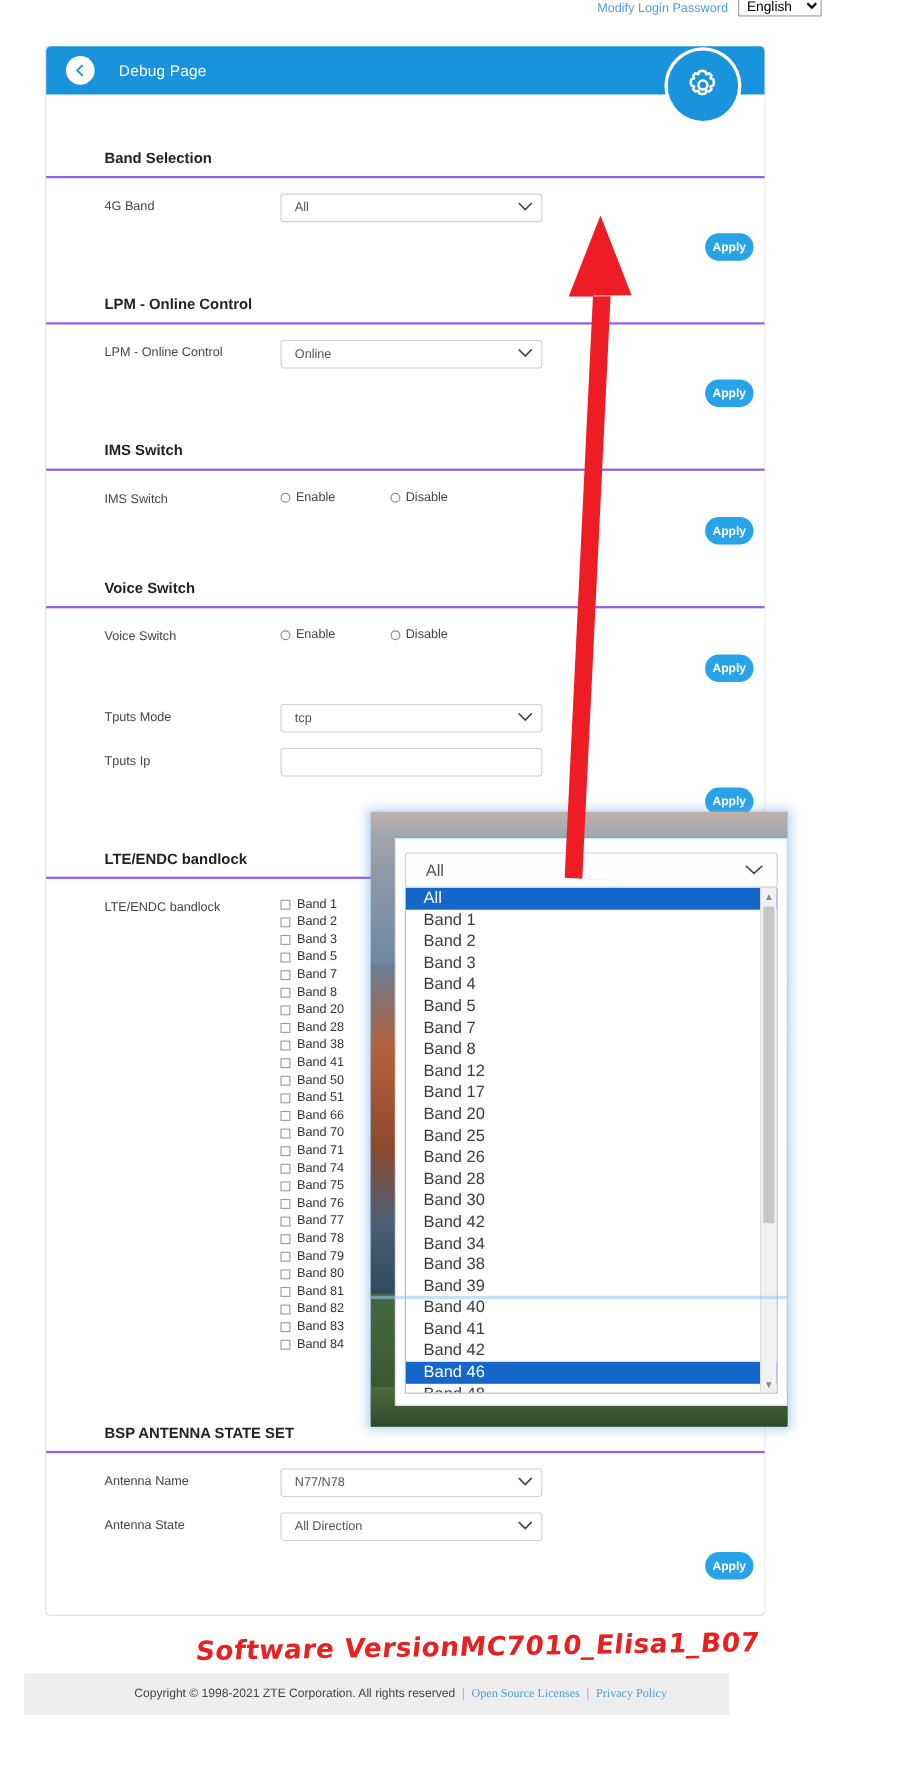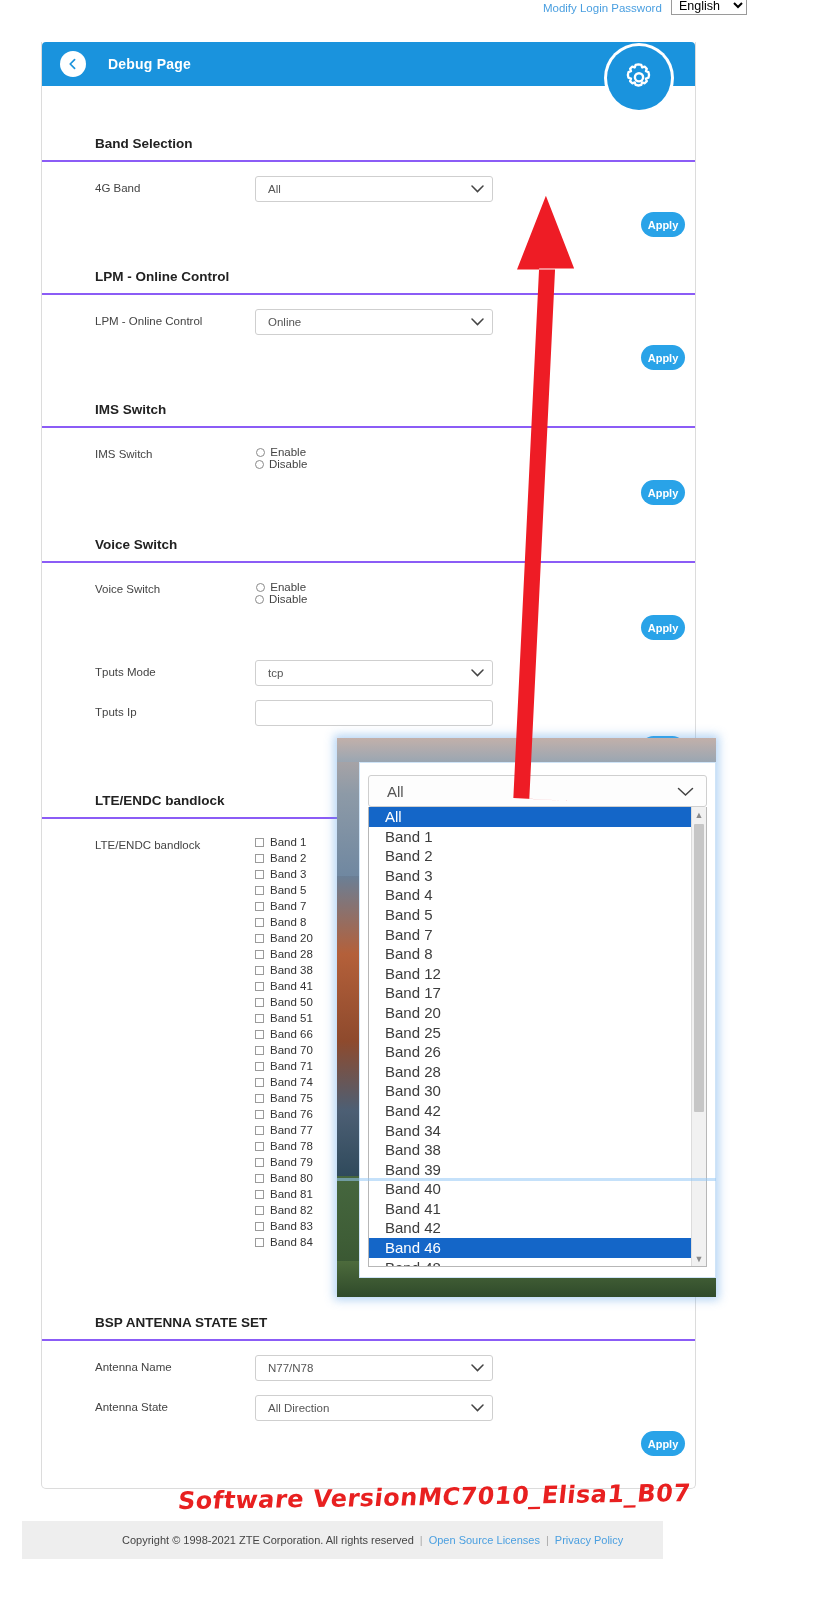--- a/index.html
+++ b/index.html
@@ -72,21 +72,21 @@
     margin-left: 18px;
     display: flex;
     align-items: center;
     justify-content: center;
     cursor: pointer;
   }
   .back-btn svg { display: block; }
   .page-title {
     color: #fff;
     font-size: 14px;
-    font-weight: bold;
+    font-weight: normal;
     margin-left: 22px;
     letter-spacing: .2px;
   }
   .gear-btn {
     position: absolute;
     right: 24px;
     top: 4px;
     width: 64px; height: 64px;
     border-radius: 50%;
     background: #1a93dd;
@@ -143,21 +143,21 @@
     border: 1px solid #cfcfcf;
     border-radius: 3px;
     background: #fff;
     font-size: 11.5px;
     color: #555;
     padding: 0 10px;
     font-family: "Liberation Sans", sans-serif;
   }
   .chev { color: #555; font-size: 11px; line-height: 1; }
 
-  .radio-group { display: flex; align-items: center; padding-top: 4px; flex-direction: column; }
+  .radio-group { display: flex; align-items: center; padding-top: 4px; }
   .radio-opt {
     display: flex; align-items: center; gap: 5px;
     font-size: 11.5px; color: #444;
     margin-right: 50px;
     cursor: pointer;
   }
   .radio-dot {
     width: 9px; height: 9px;
     border: 1px solid #8a8a8a;
     border-radius: 50%;
@@ -215,21 +215,21 @@
     width: 641px;
     height: 38px;
     background: #eeeeee;
     display: flex;
     align-items: center;
     padding-left: 100px;
     font-size: 11px;
     color: #444;
     gap: 6px;
   }
-  .footer a { color: #4a9fe0; text-decoration: none; }
+  .footer a { color: #4a9fe0; text-decoration: none; font-family: Liberation Serif, serif; }
   .footer .sep { color: #aaa; }
 
   
   .overlay {
     position: absolute;
     left: 337px;
     top: 738px;
     width: 379px;
     height: 559px;
     background: linear-gradient(180deg, #b9aaa6 0%, #8d9aa7 10%, #6d86a0 26%, #4c6f94 45%,

